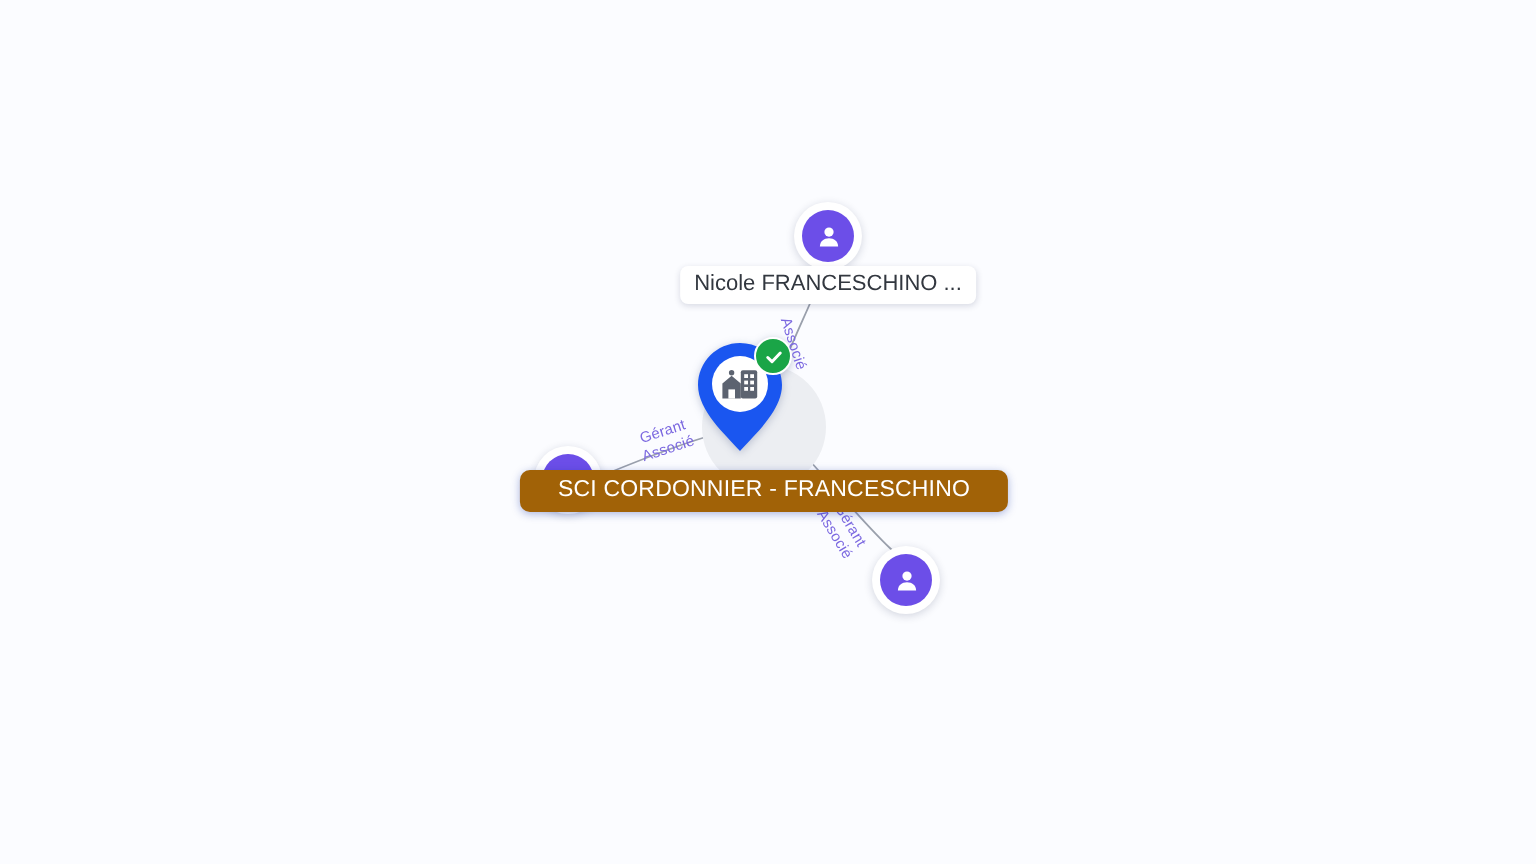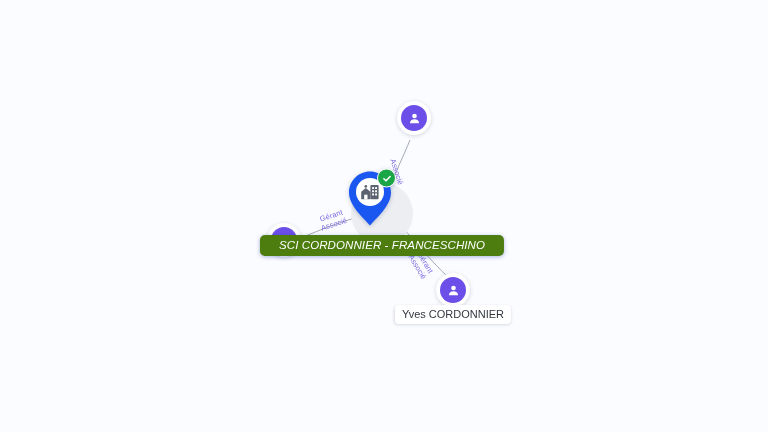--- a/index.html
+++ b/index.html
@@ -105,28 +105,27 @@
     font-size: 11px;
     line-height: 15px;
     color: #32373f;
     background: #ffffff;
     border-radius: 4px;
     padding: 2px 7px;
     box-shadow: 0 1px 3px rgba(30, 40, 80, 0.16);
     z-index: 6;
   }
   .node-label.selected {
-    background: #4d7c0f;
+    background: #a16207;
     color: #ffffff;
     font-size: 11.5px;
     letter-spacing: 0.1px;
     padding: 3px 19px;
     border-radius: 5px;
     box-shadow: 0 1px 4px rgba(20, 50, 160, 0.35);
-    font-style: italic;
   }
 
   
   .edge-label {
     position: absolute;
     white-space: nowrap;
     font-size: 7.5px;
     line-height: 8.5px;
     color: #7b68e0;
     letter-spacing: 0.1px;
@@ -171,20 +170,23 @@
   <div class="node" style="left:414px; top:118px;">
     <div class="person-ring">
       <div class="person-disc">
         <svg width="15" height="15" viewBox="0 0 24 24" fill="#ffffff">
           <circle cx="12" cy="8" r="3.7"></circle>
           <path d="M4.7 19.6c0-4.2 3.3-6.6 7.3-6.6s7.3 2.4 7.3 6.6z"></path>
         </svg>
       </div>
     </div>
   </div>
+  <div class="node-label" style="left:414px; top:133px;">
+    <span>Nicole FRANCESCHINO ...</span>
+  </div>
 
   <div class="node" style="left:284px; top:240px;">
     <div class="person-ring">
       <div class="person-disc">
         <svg width="15" height="15" viewBox="0 0 24 24" fill="#ffffff">
           <circle cx="12" cy="8" r="3.7"></circle>
           <path d="M4.7 19.6c0-4.2 3.3-6.6 7.3-6.6s7.3 2.4 7.3 6.6z"></path>
         </svg>
       </div>
     </div>
@@ -192,23 +194,20 @@
 
   <div class="node" style="left:453px; top:290px;">
     <div class="person-ring">
       <div class="person-disc">
         <svg width="15" height="15" viewBox="0 0 24 24" fill="#ffffff">
           <circle cx="12" cy="8" r="3.7"></circle>
           <path d="M4.7 19.6c0-4.2 3.3-6.6 7.3-6.6s7.3 2.4 7.3 6.6z"></path>
         </svg>
       </div>
     </div>
-  </div>
-  <div class="node-label" style="left:453px; top:305px;">
-    <span>Yves CORDONNIER</span>
   </div>
 
   <div class="node" style="left:382px; top:213px;">
     <div class="company-halo"></div>
     <div class="company-pin" style="margin-left:-24px; margin-top:-29px;">
       <svg width="48" height="58" viewBox="0 0 48 58">
         <path d="M24 2 C12.4 2 3 11.4 3 23 C3 36 17 48 24 56 C31 48 45 36 45 23 C45 11.4 35.6 2 24 2 Z" fill="#1a56f0"></path>
         <circle cx="24" cy="22.5" r="14" fill="#ffffff"></circle>
 
         <g fill="#5c6370">

